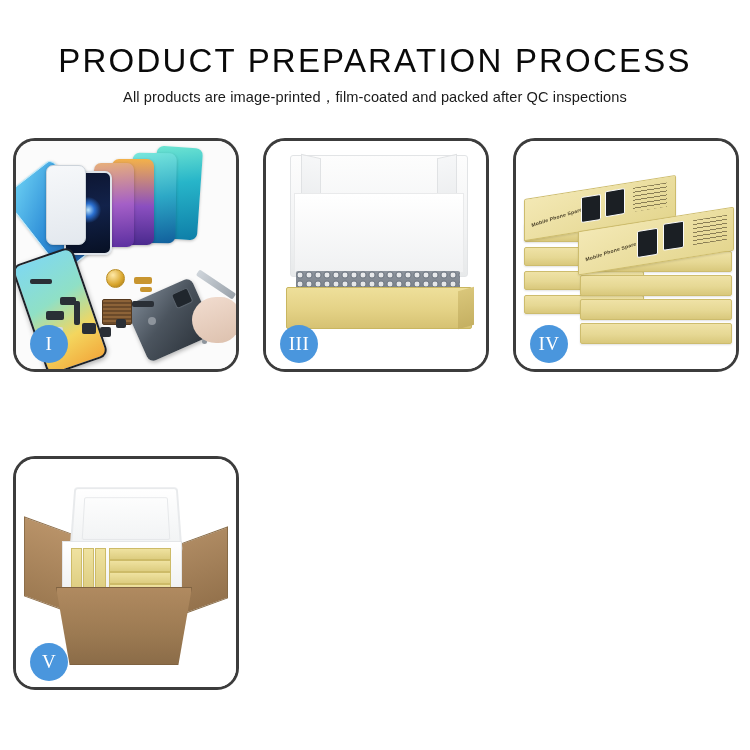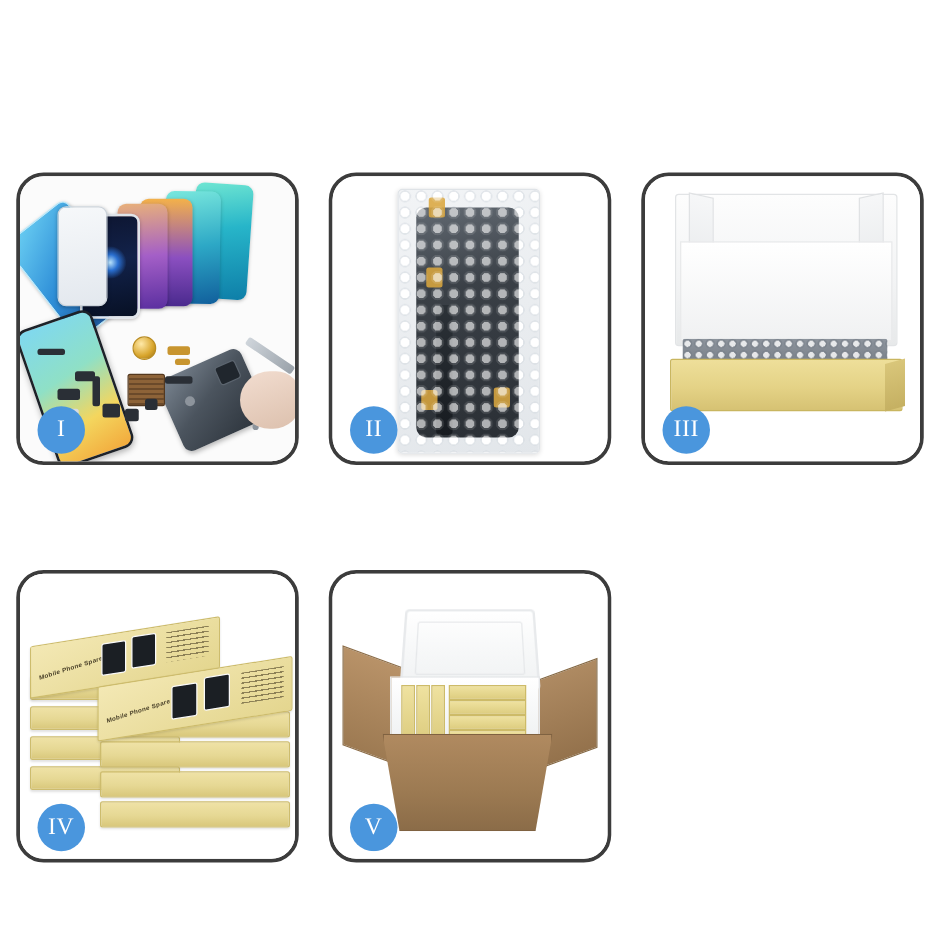--- a/index.html
+++ b/index.html
@@ -375,20 +375,24 @@
     position:absolute; left: 42px; top: 158px;
     width: 14px; height: 12px;
     background: #947353;
   }
 </style>
 </head>
 <body>
 
 <div id="root">
 
+  <div class="header">
+    <h1 class="title">PRODUCT PREPARATION PROCESS</h1>
+    <p class="subtitle">All products are image-printed，film-coated and packed after QC inspections</p>
+  </div>
 
   <div class="grid">
 
     <div class="panel">
       <div class="panel-clip p1">
         <div class="phone-tilt ph-blue"></div>
         <div class="phone-tilt ph-fan1"></div>
         <div class="phone-tilt ph-fan2"></div>
         <div class="phone-tilt ph-fan3"></div>
         <div class="phone-tilt ph-fan4"></div>
@@ -411,34 +415,20 @@
         <div class="part" style="left:116px;top:160px;width:22px;height:6px;"></div>
         <div class="part grey" style="left:132px;top:176px;width:8px;height:8px;border-radius:50%;"></div>
         <div class="part grey" style="left:186px;top:198px;width:5px;height:5px;border-radius:50%;"></div>
         <div class="part grey" style="left:196px;top:190px;width:5px;height:5px;border-radius:50%;"></div>
         <div class="tweezer"></div>
         <div class="hand"></div>
       </div>
       <div class="badge">I</div>
     </div>
 
-    <div class="panel">
-      <div class="panel-clip p2">
-        <div class="bubble-bag">
-          <div class="bagged-screen"></div>
-          <div class="bag-flex"></div>
-          <div class="bag-tape" style="left:24px;top:6px;"></div>
-          <div class="bag-tape" style="left:22px;top:62px;"></div>
-          <div class="bag-tape" style="left:18px;top:160px;"></div>
-          <div class="bag-tape" style="left:76px;top:158px;"></div>
-          <div class="bubble-overlay"></div>
-        </div>
-      </div>
-      <div class="badge">II</div>
-    </div>
 
     <div class="panel">
       <div class="panel-clip p3">
         <div class="b3-lid">
           <div class="b3-lid-flapL"></div>
           <div class="b3-lid-flapR"></div>
         </div>
         <div class="b3-foam"></div>
         <div class="b3-bubble"></div>
         <div class="b3-tray"></div>

